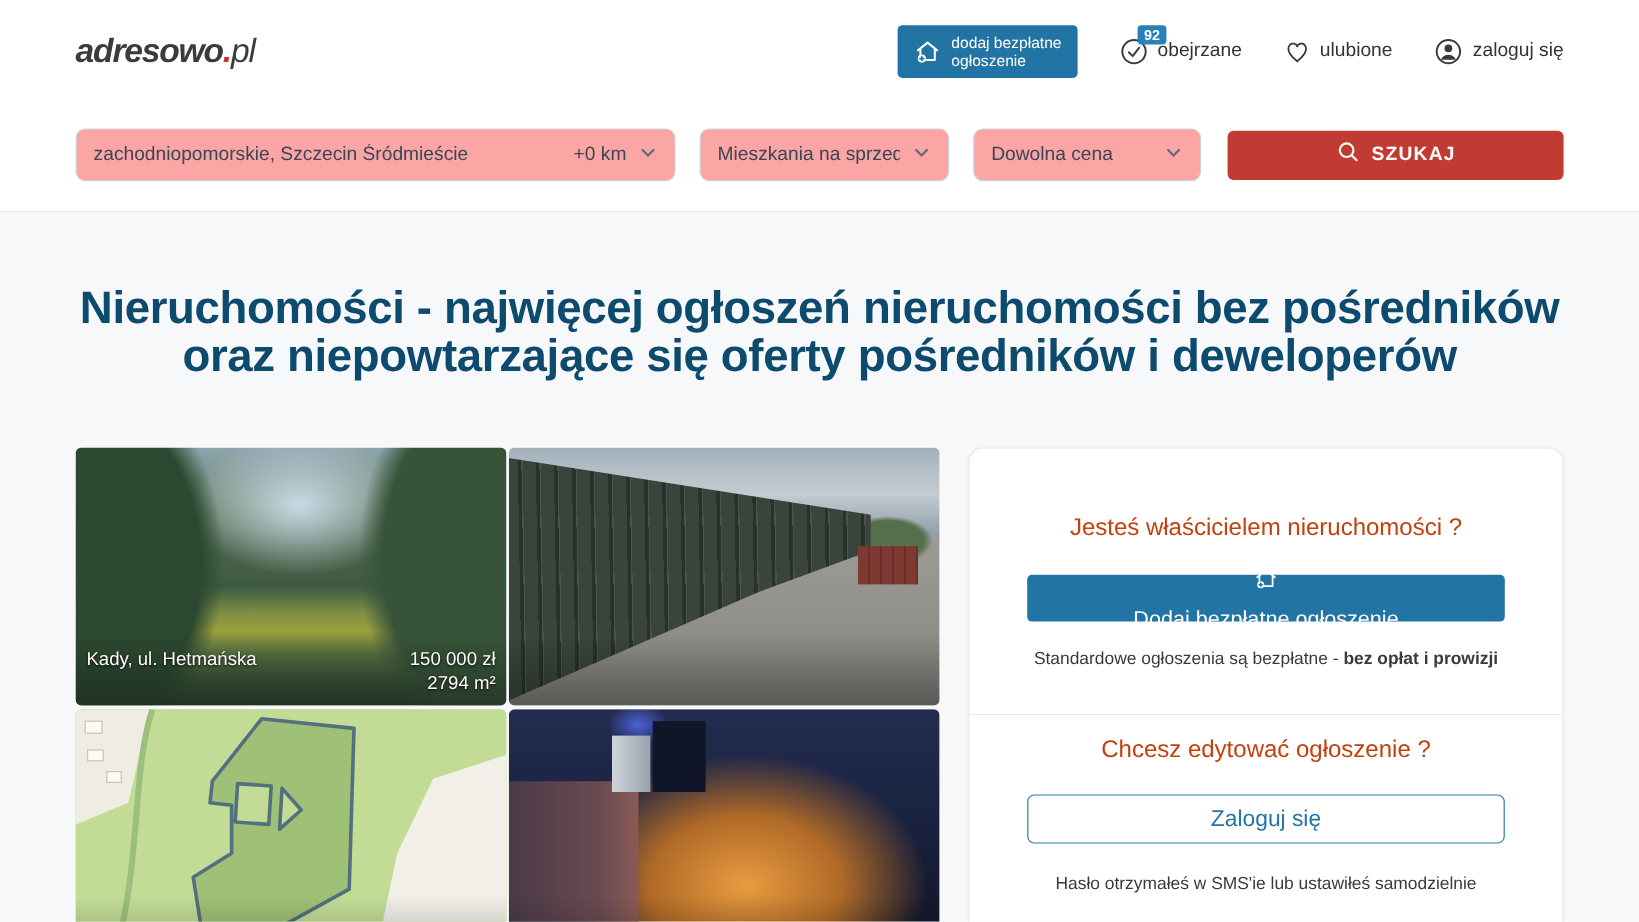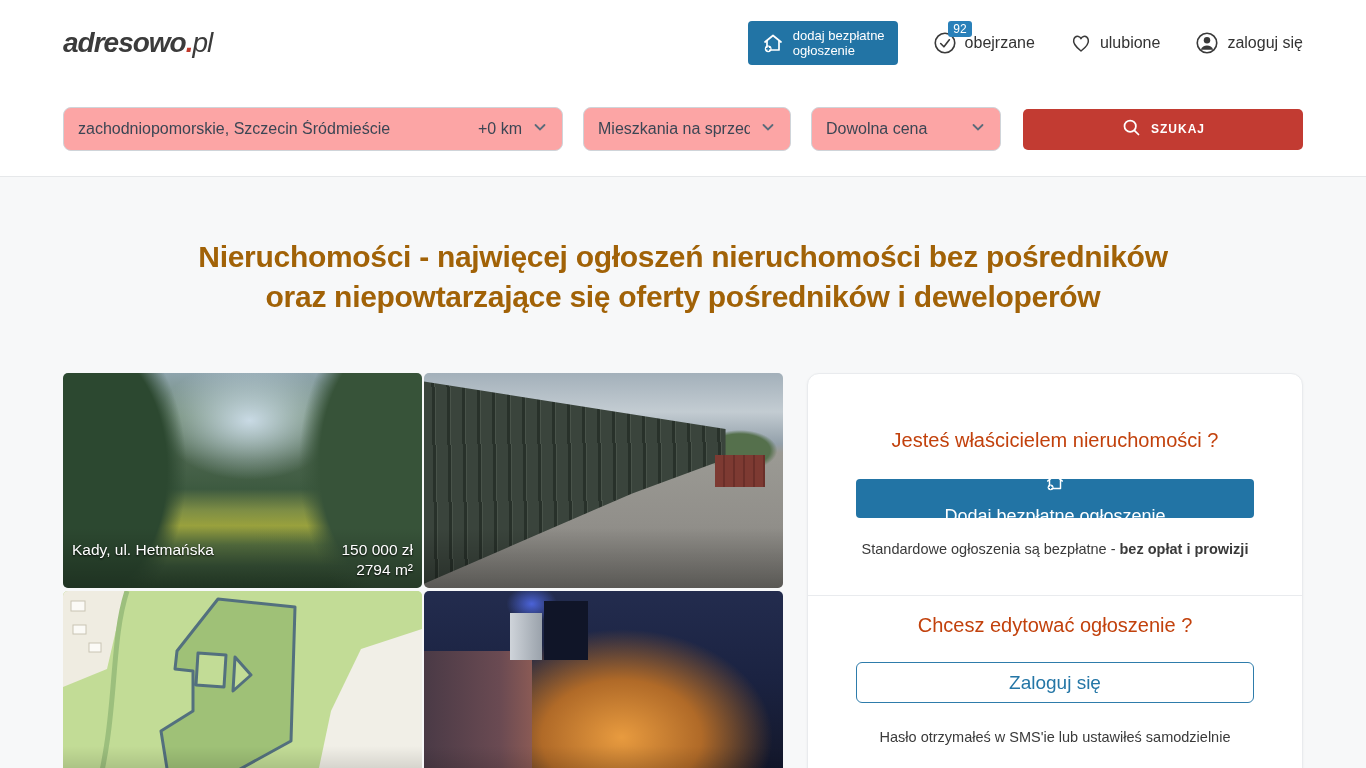--- a/index.html
+++ b/index.html
@@ -8,38 +8,38 @@
 
   
   .header { height:85px; padding:0 63px; display:flex; align-items:center; justify-content:space-between; background:#fff; }
   .logo { font-size:28px; font-style:italic; font-weight:bold; color:#3b3b3b; letter-spacing:-1px; cursor:pointer; }
   .logo .dot { color:#c0392b; }
   .logo .tld { font-weight:400; color:#3b3b3b; }
   .header-actions { display:flex; align-items:center; gap:34px; }
   .btn-add-top { display:flex; align-items:center; gap:8px; background:#2274a5; color:#fff; border:none; border-radius:4px; padding:7px 13px; font-size:13px; line-height:15px; text-align:left; cursor:pointer; font-family:inherit; }
   .header-link { display:flex; align-items:center; gap:7px; font-size:16px; color:#333; cursor:pointer; position:relative; background:none; border:none; font-family:inherit; }
   .icon-wrap { position:relative; display:inline-flex; }
-  .badge { position:absolute; top:-9px; right:-14px; background:#2980b9; color:#fff; font-size:12px; font-weight:normal; padding:1px 5px; border-radius:3px; }
+  .badge { position:absolute; top:-9px; right:-14px; background:#2980b9; color:#fff; font-size:12px; font-weight:bold; padding:1px 5px; border-radius:3px; }
 
   
   .search-row { padding:22px 63px 25px; display:flex; gap:20px; background:#fff; border-bottom:1px solid #e6e8ea; }
   .field { border:1px solid #cfd4d9; border-radius:8px; height:44px; display:flex; align-items:center; padding:0 14px; font-size:16px; color:#3c4654; background:#fca5a5; cursor:pointer; }
   .field .chev { margin-left:10px; flex:none; }
   .loc-field { width:500px; }
   .loc-text { flex:1; white-space:nowrap; overflow:hidden; }
   .radius { display:flex; align-items:center; color:#3c4654; }
   .cat-field { width:208px; }
   .cat-field .val { flex:1; white-space:nowrap; overflow:hidden; }
   .price-field { width:190px; }
   .price-field .val { flex:1; }
-  .btn-search { margin-left:2px; flex:1; height:41px; align-self:center; background:#c23b32; border:none; border-radius:5px; color:#fff; font-size:12px; font-weight:bold; letter-spacing:1px; display:flex; align-items:center; justify-content:center; gap:9px; cursor:pointer; font-family:inherit; }
+  .btn-search { margin-left:2px; flex:1; height:41px; align-self:center; background:#c23b32; border:none; border-radius:5px; color:#fff; font-size:16px; font-weight:bold; letter-spacing:1px; display:flex; align-items:center; justify-content:center; gap:9px; cursor:pointer; font-family:inherit; }
 
   
   .content { background:#f7f8f9; height:598px; padding:0 63px; }
-  .hero { padding-top:60px; text-align:center; color:#a16207; font-size:30px; font-weight:bold; line-height:40px; letter-spacing:-0.3px; }
+  .hero { padding-top:60px; text-align:center; color:#0c4a6e; font-size:38px; font-weight:bold; line-height:40px; letter-spacing:-0.3px; }
   .hero span { display:block; }
 
   .main-row { display:flex; gap:24px; margin-top:56px; align-items:flex-start; }
 
   
   .listings { width:720px; display:grid; grid-template-columns:359px 359px; column-gap:2px; row-gap:3px; }
   .card { position:relative; height:215px; overflow:hidden; border-radius:5px; cursor:pointer; }
   .card .shade { position:absolute; left:0; right:0; bottom:0; height:60px; background:linear-gradient(180deg, rgba(0,0,0,0), rgba(0,0,0,0.30)); }
   .card .label { position:absolute; left:0; right:0; bottom:0; padding:4px 9px 8px; display:flex; justify-content:space-between; align-items:flex-start; color:#fff; font-size:15.5px; line-height:20px; text-shadow:0 1px 2px rgba(0,0,0,0.9); }
   .card .title { max-width:62%; }

